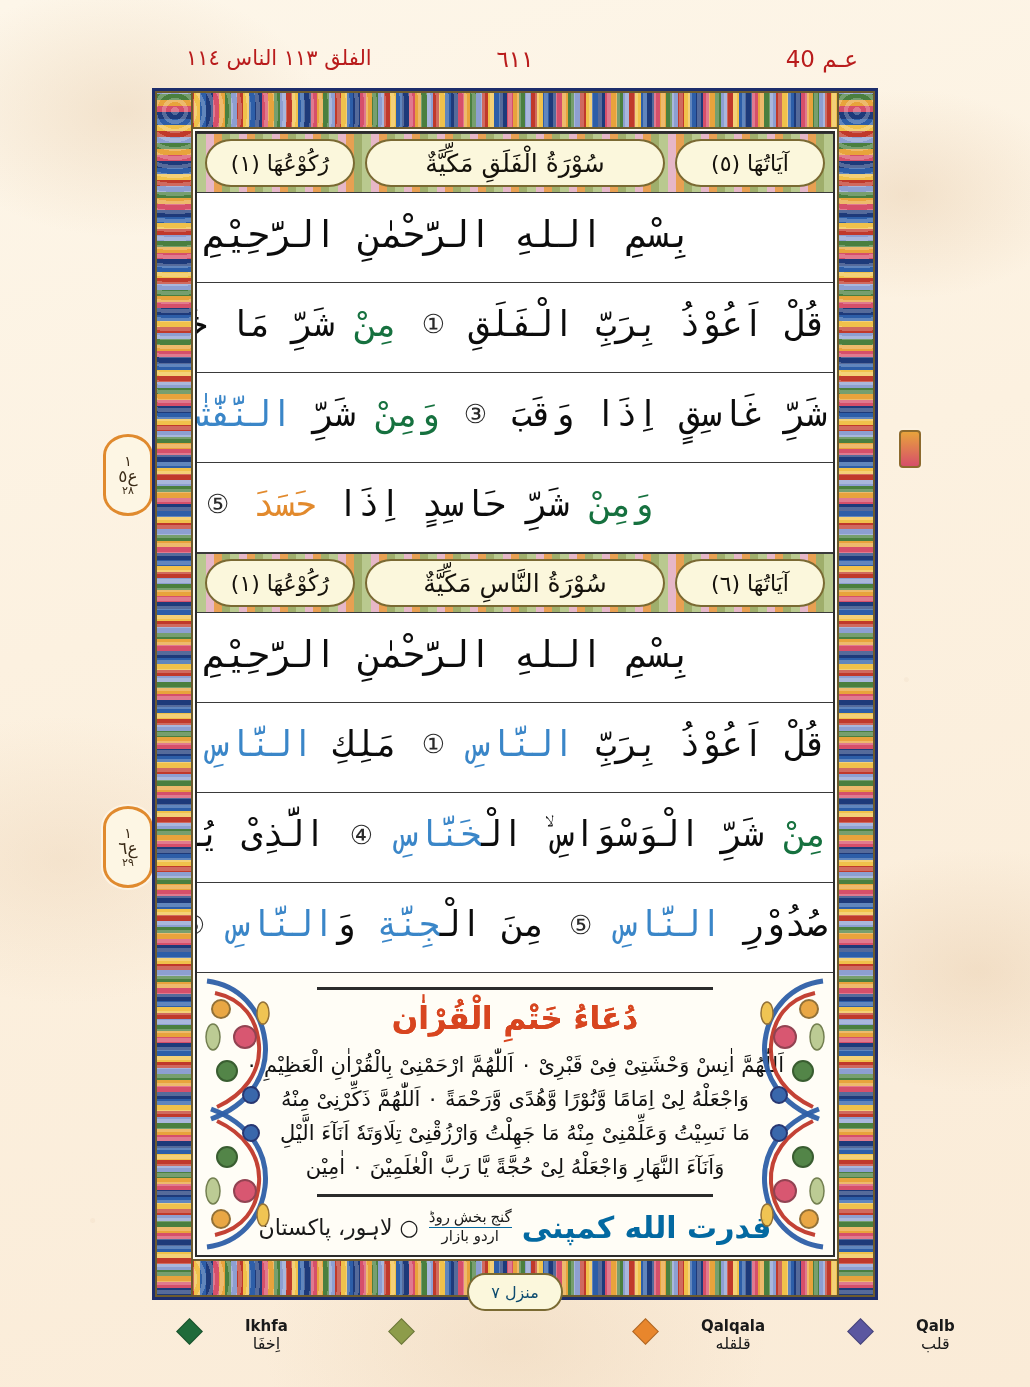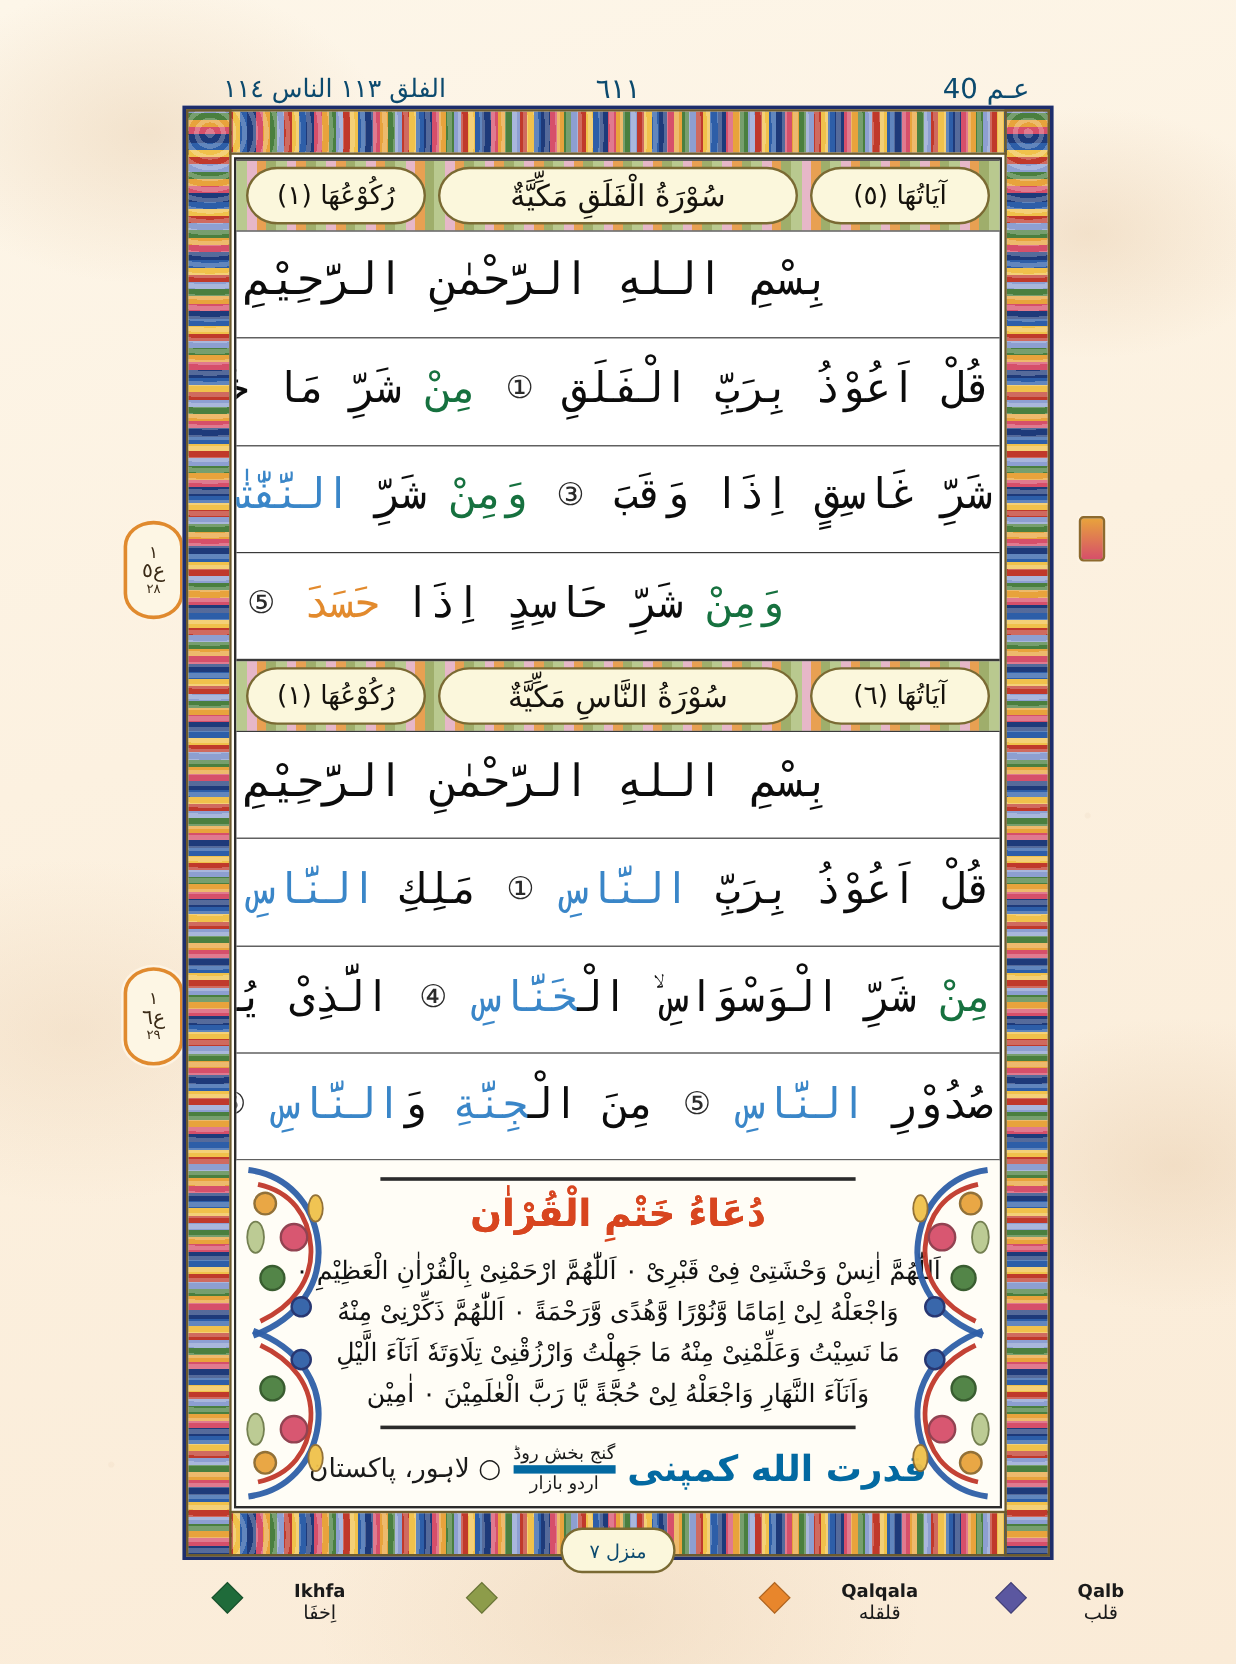--- a/index.html
+++ b/index.html
@@ -23,23 +23,23 @@
   .speckle{position:absolute;inset:0;opacity:.5;
     background-image:
       radial-gradient(circle at 17% 23%, rgba(205,165,125,.20) 0 2px, transparent 3px),
       radial-gradient(circle at 73% 11%, rgba(205,165,125,.16) 0 2px, transparent 3px),
       radial-gradient(circle at 41% 77%, rgba(205,165,125,.18) 0 2px, transparent 3px),
       radial-gradient(circle at 88% 49%, rgba(205,165,125,.15) 0 2px, transparent 3px),
       radial-gradient(circle at 9% 88%, rgba(205,165,125,.17) 0 2px, transparent 3px);
   }
 
   
-  .running-head{position:absolute;top:62px;height:34px;direction:rtl;
-    font-family:"DejaVu Sans","Liberation Sans",sans-serif;
-    color:#0c4a6e;font-size:21px;white-space:nowrap;}
+  .running-head{position:absolute;top:46px;height:34px;direction:rtl;
+    font-family:"DejaVu Sans","Liberation Sans",sans-serif;
+    color:#b91c1c;font-size:21px;white-space:nowrap;}
   .rh-left{left:186px;}
   .rh-center{left:0;right:0;text-align:center;font-size:23px;letter-spacing:1px;}
   .rh-right{right:172px;font-size:23px;}
 
   
   .frame-outer{
     position:absolute;left:152px;top:88px;width:726px;height:1212px;
     box-sizing:border-box;
     border:3px solid #1d2d6b;
     background:#fffdf6;
@@ -155,21 +155,21 @@
     display:flex;align-items:center;justify-content:center;gap:10px;
     direction:rtl;margin-top:12px;padding-bottom:4px;
   }
   .pub-name{
     font-family:"DejaVu Sans","Liberation Sans",sans-serif;
     font-size:30px;font-weight:bold;color:#0369a1;white-space:nowrap;
   }
   .pub-addr{display:flex;flex-direction:column;align-items:center;line-height:1.12;}
   .pub-addr span{font-size:15px;color:#1a1a1a;white-space:nowrap;
     font-family:"DejaVu Sans","Liberation Sans",sans-serif;}
-  .pub-addr .top{border-bottom:7px solid #0369a1;padding-bottom:1px;}
+  .pub-addr .top{border-bottom:1px solid #0369a1;padding-bottom:1px;font-family:Liberation Serif, serif;}
   .pub-city{font-size:22px;color:#1a1a1a;white-space:nowrap;
     font-family:"DejaVu Sans","Liberation Sans",sans-serif;}
 
   
   .footer-medallion{
     position:absolute;left:50%;transform:translateX(-50%);
     bottom:-14px;width:92px;height:34px;
     background:#fbf7dc;border:2px solid #7a6a33;border-radius:18px/50%;
     display:flex;align-items:center;justify-content:center;z-index:5;
   }
@@ -200,21 +200,21 @@
 
   
   .legend{
     position:absolute;left:0;right:0;top:1318px;height:62px;
     display:flex;align-items:flex-start;
   }
   .legend-item{display:flex;align-items:flex-start;gap:8px;}
   .li-1{position:absolute;left:180px;}
   .li-2{position:absolute;left:392px;}
   .li-3{position:absolute;left:636px;}
-  .li-4{position:absolute;left:833px;}
+  .li-4{position:absolute;left:851px;}
   .diamond{
     width:17px;height:17px;transform:rotate(45deg);margin-top:4px;flex:0 0 auto;
     border:1px solid rgba(0,0,0,.25);
   }
   .legend-txt{display:flex;flex-direction:column;line-height:1.15;margin-left:38px;}
   .legend-en{font-size:15px;font-weight:bold;color:#1a1a1a;white-space:nowrap;
     font-family:"DejaVu Sans","Liberation Sans",sans-serif;}
   .legend-ar{font-size:16px;color:#1a1a1a;direction:rtl;white-space:nowrap;
     text-align:center;font-family:"DejaVu Sans","Liberation Sans",sans-serif;}
 </style>

